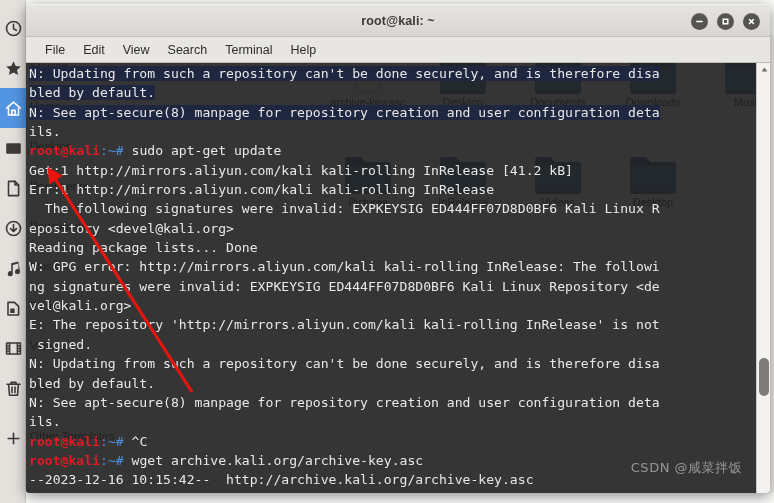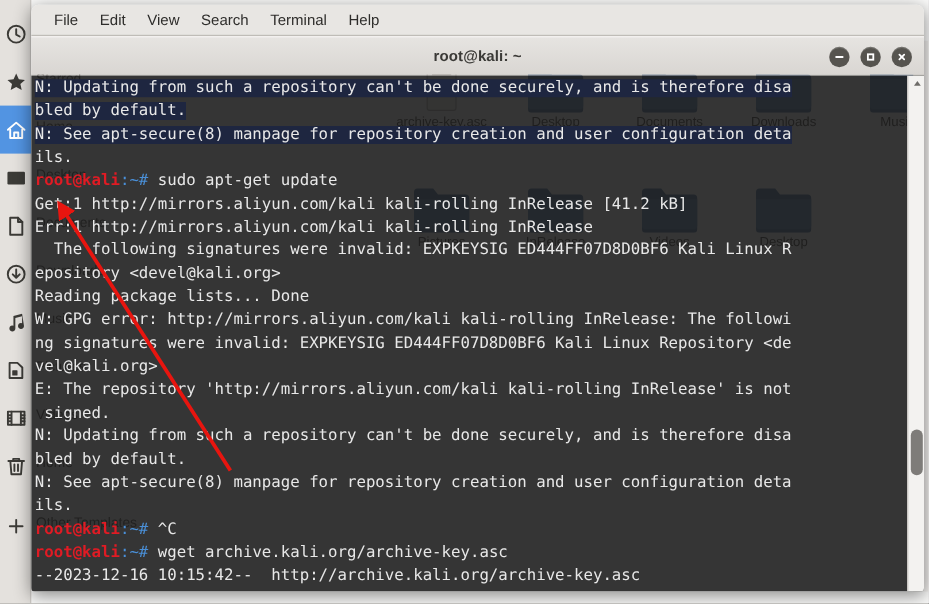--- a/index.html
+++ b/index.html
@@ -319,61 +319,62 @@
       <div class="fm-label" style="top: 260px;">Music</div>
       <div class="fm-label" style="top: 300px;">Pictures</div>
       <div class="fm-label" style="top: 340px;">Videos</div>
       <div class="fm-label" style="top: 380px;">Home</div>
       <div class="fm-label" style="top: 430px;">Other Templates</div>
     </div>
 </div>
 
 <div id="terminal">
 
+  <div id="titlebar">
+    <span id="title-text">root@kali: ~</span>
+    <div id="win-buttons">
+      <div class="win-btn">
+        <svg viewBox="0 0 10 10">
+            <line class="wb" x1="2" y1="5" x2="8" y2="5"></line>
+          </svg>
+      </div>
+      <div class="win-btn">
+        <svg viewBox="0 0 10 10">
+            <rect class="wb" x="2.5" y="2.5" width="5" height="5"></rect>
+          </svg>
+      </div>
+      <div class="win-btn">
+        <svg viewBox="0 0 10 10">
+            <line class="wb" x1="2.8" y1="2.8" x2="7.2" y2="7.2"></line>
+            <line class="wb" x1="7.2" y1="2.8" x2="2.8" y2="7.2"></line>
+          </svg>
+      </div>
+    </div>
+  </div>
+
   <div id="menubar">
       <div class="menu-item">File</div>
       <div class="menu-item">Edit</div>
       <div class="menu-item">View</div>
       <div class="menu-item">Search</div>
       <div class="menu-item">Terminal</div>
       <div class="menu-item">Help</div>
     </div>
 
-  <div id="titlebar">
-    <span id="title-text">root@kali: ~</span>
-    <div id="win-buttons">
-      <div class="win-btn">
-        <svg viewBox="0 0 10 10">
-            <line class="wb" x1="2" y1="5" x2="8" y2="5"></line>
-          </svg>
-      </div>
-      <div class="win-btn">
-        <svg viewBox="0 0 10 10">
-            <rect class="wb" x="2.5" y="2.5" width="5" height="5"></rect>
-          </svg>
-      </div>
-      <div class="win-btn">
-        <svg viewBox="0 0 10 10">
-            <line class="wb" x1="2.8" y1="2.8" x2="7.2" y2="7.2"></line>
-            <line class="wb" x1="7.2" y1="2.8" x2="2.8" y2="7.2"></line>
-          </svg>
-      </div>
-    </div>
-  </div>
-
   <div id="term-body">
     <div id="term-text"><div class="ln"><span class="c-hilite">N: Updating from such a repository can't be done securely, and is therefore disa</span></div><div class="ln"><span class="c-hilite">bled by default.</span></div><div class="ln"><span class="c-hilite">N: See apt-secure(8) manpage for repository creation and user configuration deta</span></div><div class="ln"><span>ils.</span></div><div class="ln"><span class="c-prompt">root@kali</span><span class="c-host">:~#</span><span> sudo apt-get update</span></div><div class="ln"><span>Get:1 http://mirrors.aliyun.com/kali kali-rolling InRelease [41.2 kB]</span></div><div class="ln"><span>Err:1 http://mirrors.aliyun.com/kali kali-rolling InRelease</span></div><div class="ln"><span>  The following signatures were invalid: EXPKEYSIG ED444FF07D8D0BF6 Kali Linux R</span></div><div class="ln"><span>epository &lt;devel@kali.org&gt;</span></div><div class="ln"><span>Reading package lists... Done</span></div><div class="ln"><span>W: GPG error: http://mirrors.aliyun.com/kali kali-rolling InRelease: The followi</span></div><div class="ln"><span>ng signatures were invalid: EXPKEYSIG ED444FF07D8D0BF6 Kali Linux Repository &lt;de</span></div><div class="ln"><span>vel@kali.org&gt;</span></div><div class="ln"><span>E: The repository 'http://mirrors.aliyun.com/kali kali-rolling InRelease' is not</span></div><div class="ln"><span> signed.</span></div><div class="ln"><span>N: Updating from such a repository can't be done securely, and is therefore disa</span></div><div class="ln"><span>bled by default.</span></div><div class="ln"><span>N: See apt-secure(8) manpage for repository creation and user configuration deta</span></div><div class="ln"><span>ils.</span></div><div class="ln"><span class="c-prompt">root@kali</span><span class="c-host">:~#</span><span> ^C</span></div><div class="ln"><span class="c-prompt">root@kali</span><span class="c-host">:~#</span><span> wget archive.kali.org/archive-key.asc</span></div><div class="ln"><span>--2023-12-16 10:15:42--  http://archive.kali.org/archive-key.asc</span></div><div class="ln"><span>Resolving archive.kali.org (archive.kali.org)... 2607:5300:60:508c::, 192.99.45.</span></div></div>
     <div id="term-scroll">
       <div class="sb-up">
         <svg viewBox="0 0 8 6">
             <path d="M4 0.6 L7.4 5.4 L0.6 5.4 Z" fill="#6e6c69"></path>
           </svg>
       </div>
       <div id="term-thumb" style="top: 295px; height: 38px;"></div>
     </div>
+    <div id="watermark">CSDN @咸菜拌饭</div>
   </div>
 </div>
 
 <svg id="annotation" viewBox="0 0 774 503">
   <defs>
     <marker id="arrowhead" markerWidth="5.2" markerHeight="5.2" refX="1.2" refY="2.6" orient="auto">
       <path d="M0,0 L5,2.6 L0,5.2 Z" fill="#e8150f"></path>
     </marker>
   </defs>
   <line id="ann-line" stroke="#e8150f" stroke-width="3.1" marker-end="url(#arrowhead)" x1="192" y1="392" x2="54" y2="177"></line>

